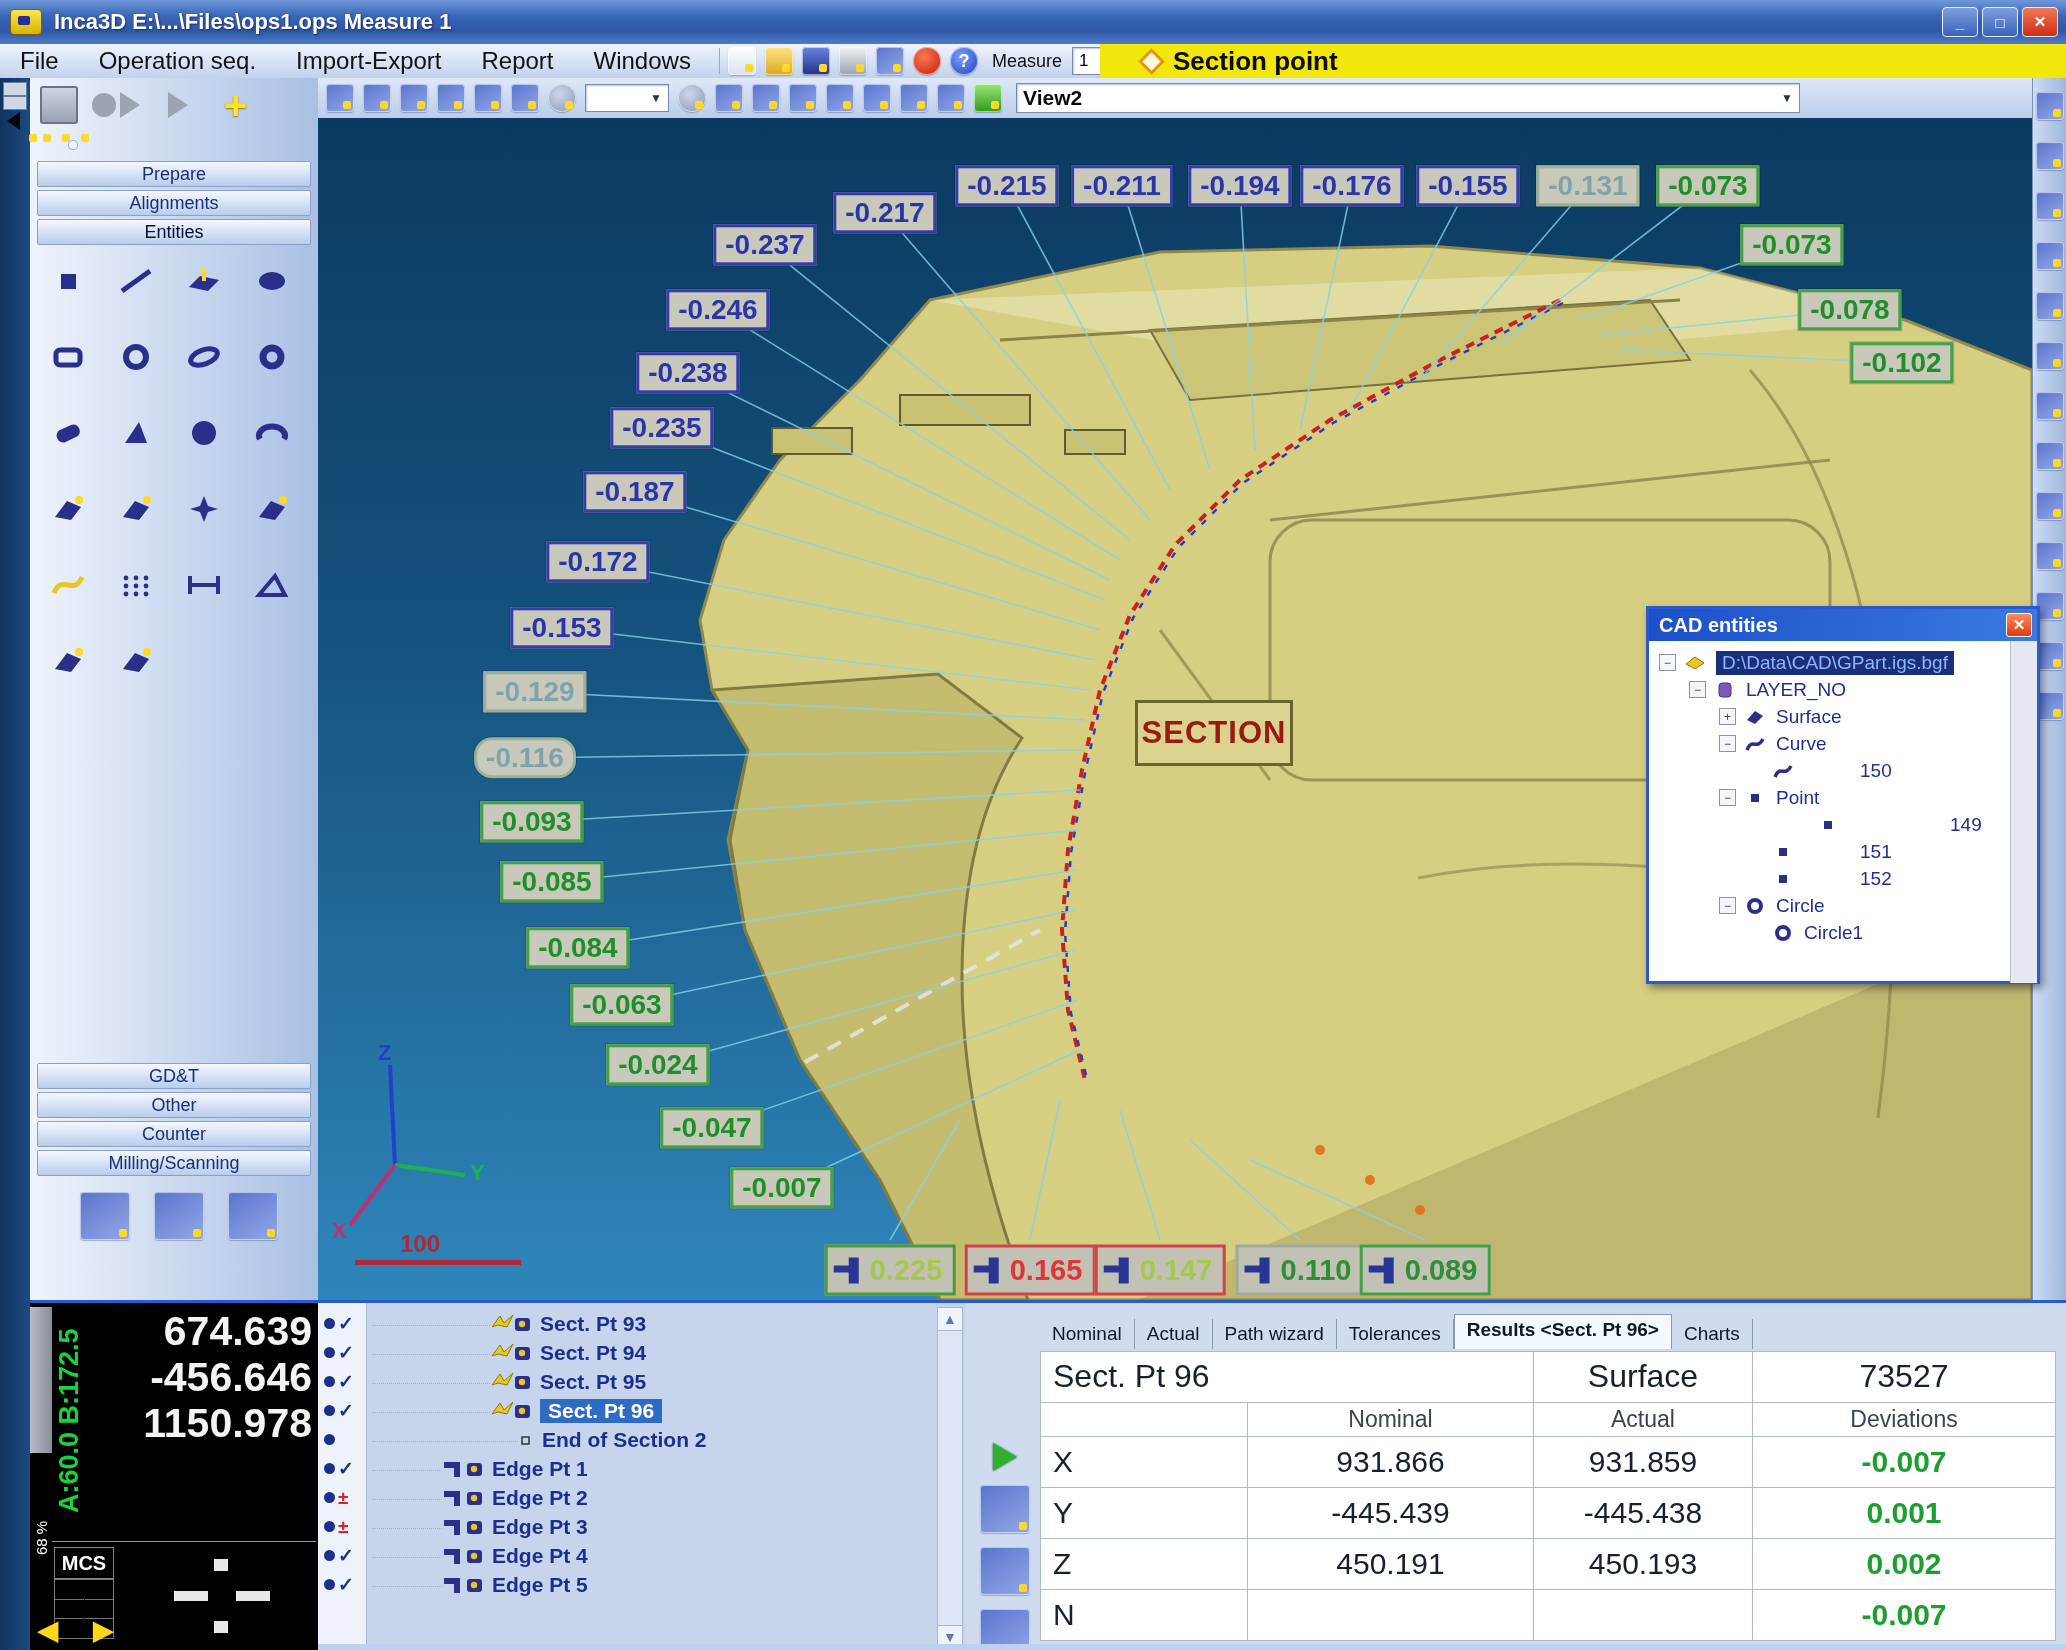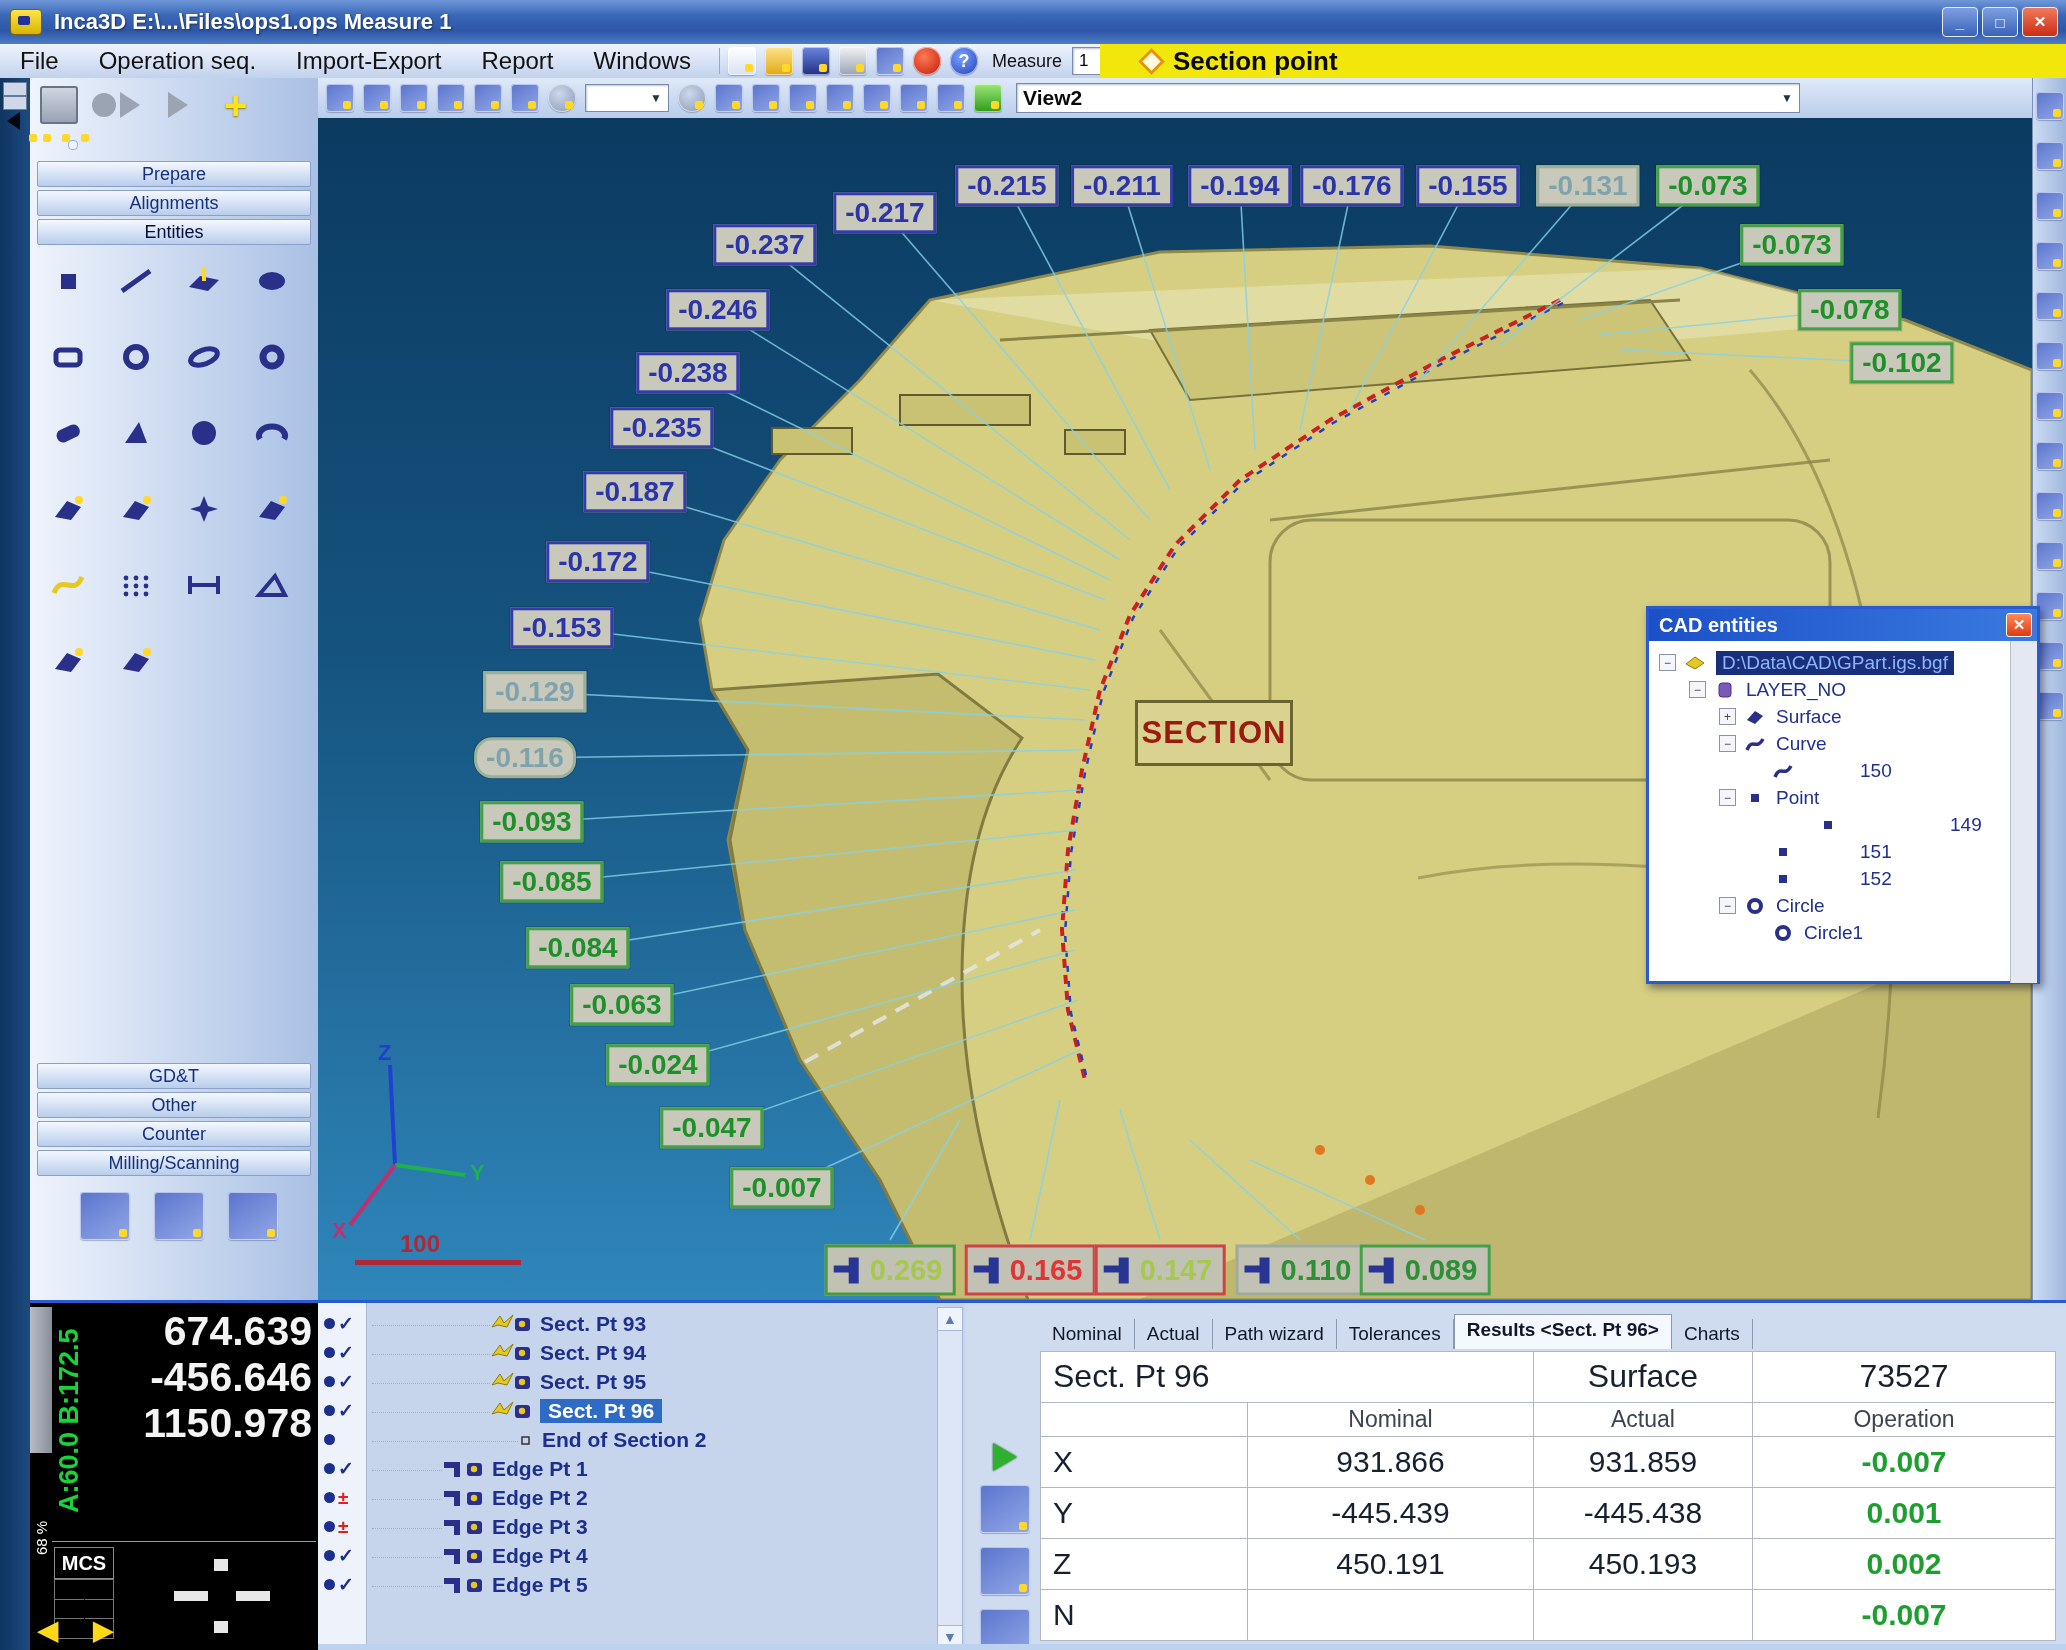--- a/index.html
+++ b/index.html
@@ -509,21 +509,21 @@
       <div class="dev-label s-green" data-name="deviation-label" style="left: 394px; top: 1010px;">-0.047</div>
       <div class="dev-label s-green" data-name="deviation-label" style="left: 464px; top: 1070px;">-0.007</div>
       <div class="dev-label s-green" data-name="deviation-label" style="left: 1474px; top: 127px;">-0.073</div>
       <div class="dev-label s-green" data-name="deviation-label" style="left: 1532px; top: 192px;">-0.078</div>
       <div class="dev-label s-green" data-name="deviation-label" style="left: 1584px; top: 245px;">-0.102</div>
       <div class="flag-label f-lg-g" data-name="deviation-flag-label" style="left: 572px; top: 1152px;">
         <span class="flag-glyph" data-name="probe-flag-icon">
           <i></i>
           <b></b>
         </span>
-        <span>0.269</span>
+        <span>0.225</span>
       </div>
       <div class="flag-label f-rd-r" data-name="deviation-flag-label" style="left: 712px; top: 1152px;">
         <span class="flag-glyph" data-name="probe-flag-icon">
           <i></i>
           <b></b>
         </span>
         <span>0.165</span>
       </div>
       <div class="flag-label f-lg-r" data-name="deviation-flag-label" style="left: 842px; top: 1152px;">
         <span class="flag-glyph" data-name="probe-flag-icon">
@@ -892,21 +892,21 @@
     <tbody id="res-tbody">
         <tr>
           <td class="ttl" colspan="2" data-name="feature-name" style="height:48px">Sect. Pt 96</td>
           <td class="num ttl" data-name="feature-type">Surface</td>
           <td class="num ttl" data-name="feature-id">73527</td>
         </tr>
         <tr>
           <td class="hd" style="height:32px"></td>
           <td class="hd" data-name="column-header">Nominal</td>
           <td class="hd" data-name="column-header">Actual</td>
-          <td class="hd" data-name="column-header">Operation</td>
+          <td class="hd" data-name="column-header">Deviations</td>
         </tr>
         <tr data-name="result-row">
           <td style="height:48px" data-name="axis-label">X</td>
           <td class="num" data-name="nominal-value">931.866</td>
           <td class="num" data-name="actual-value">931.859</td>
           <td class="dev" data-name="deviation-value">-0.007</td>
         </tr>
         <tr data-name="result-row">
           <td style="height:48px" data-name="axis-label">Y</td>
           <td class="num" data-name="nominal-value">-445.439</td>

